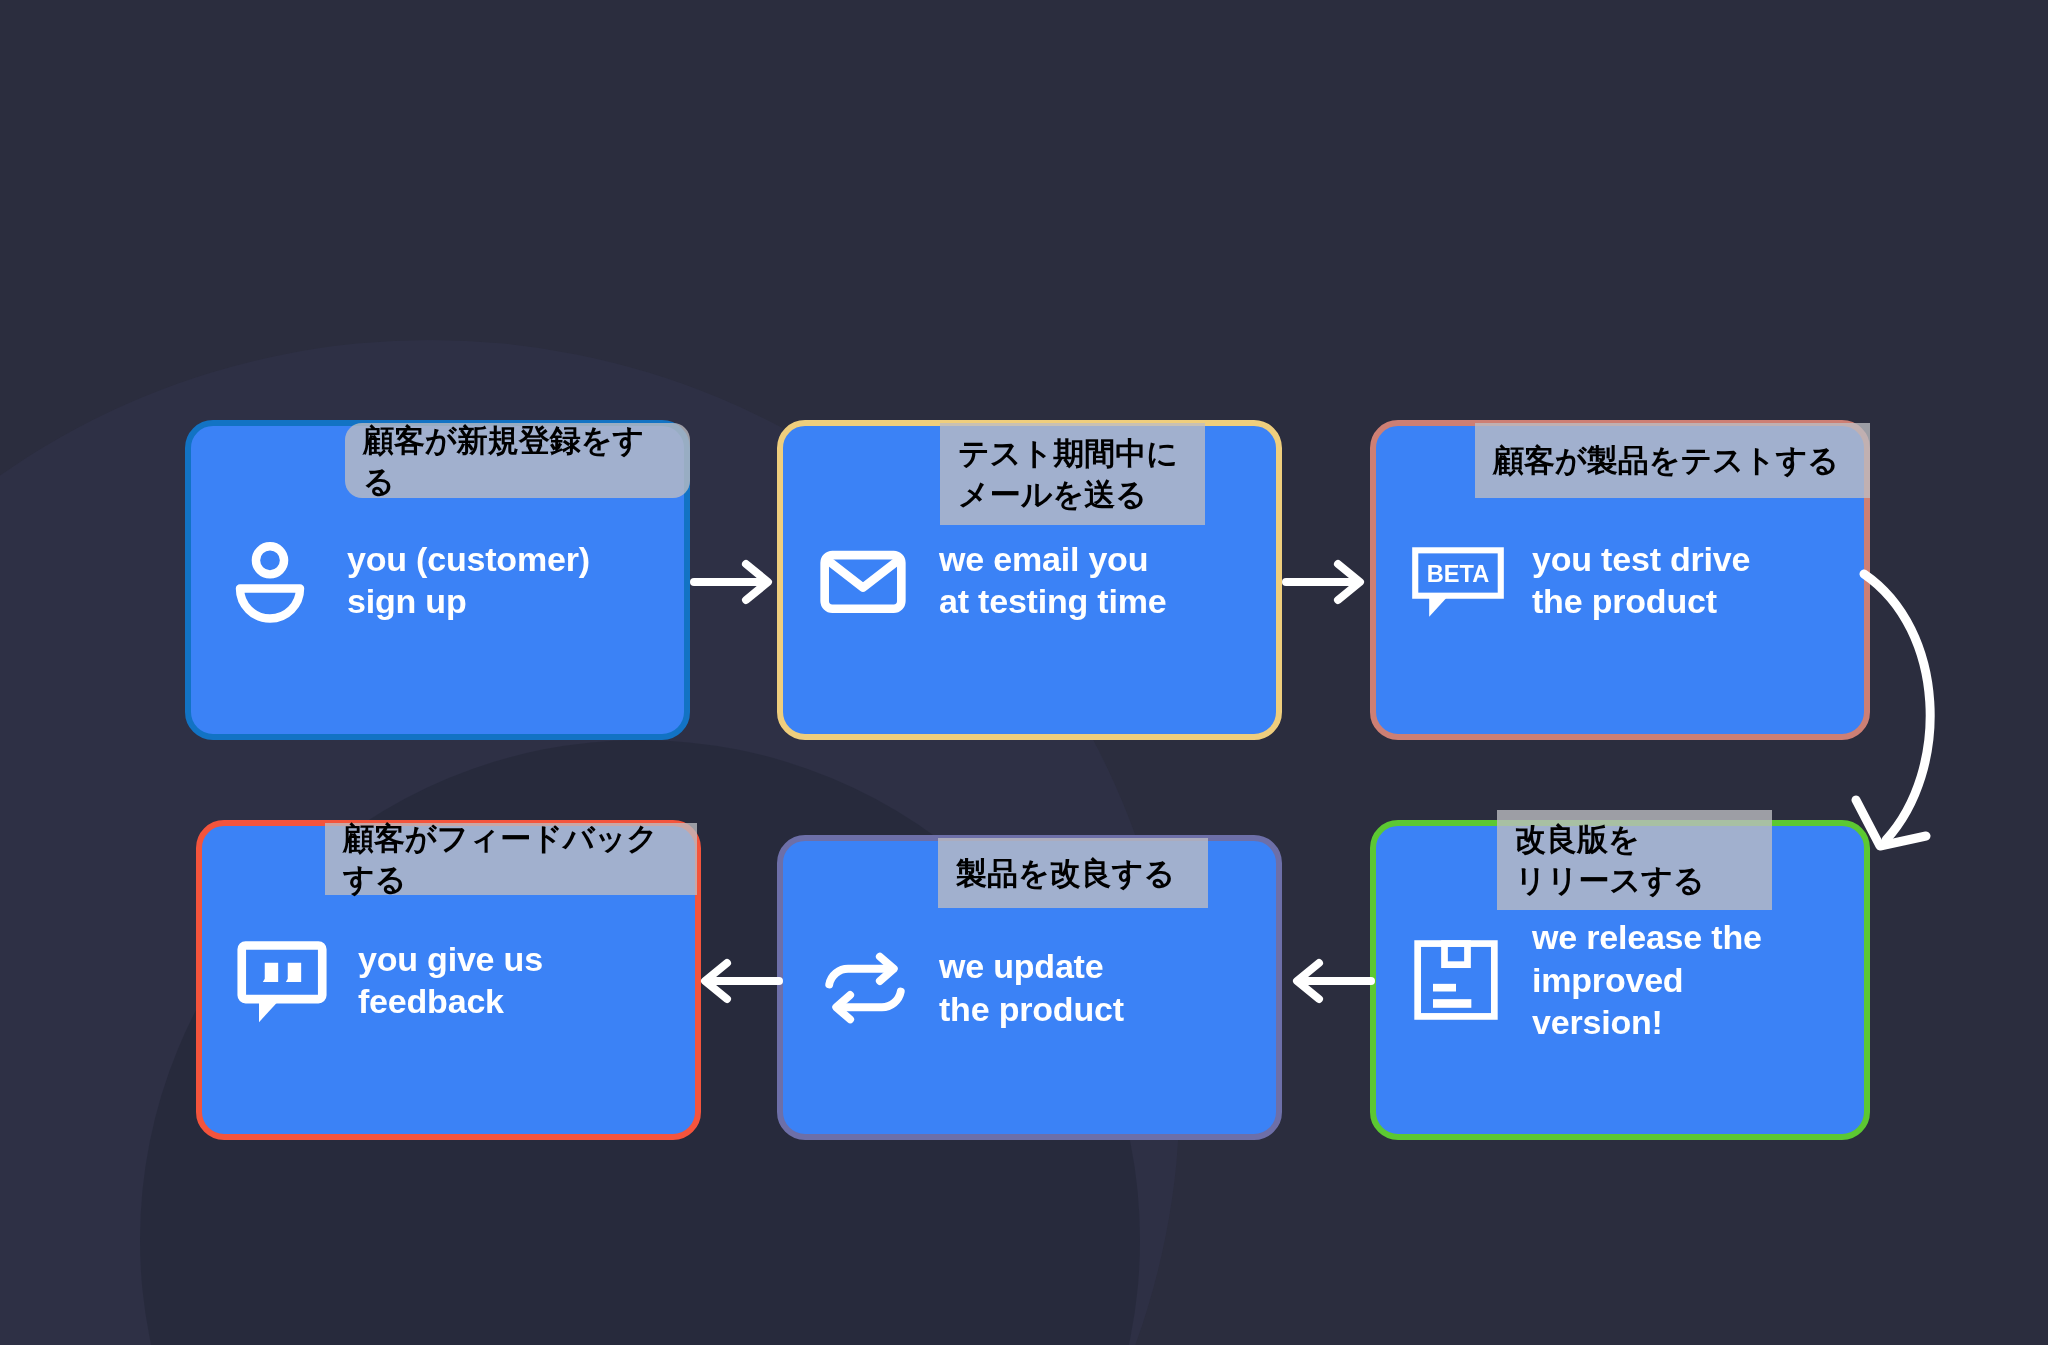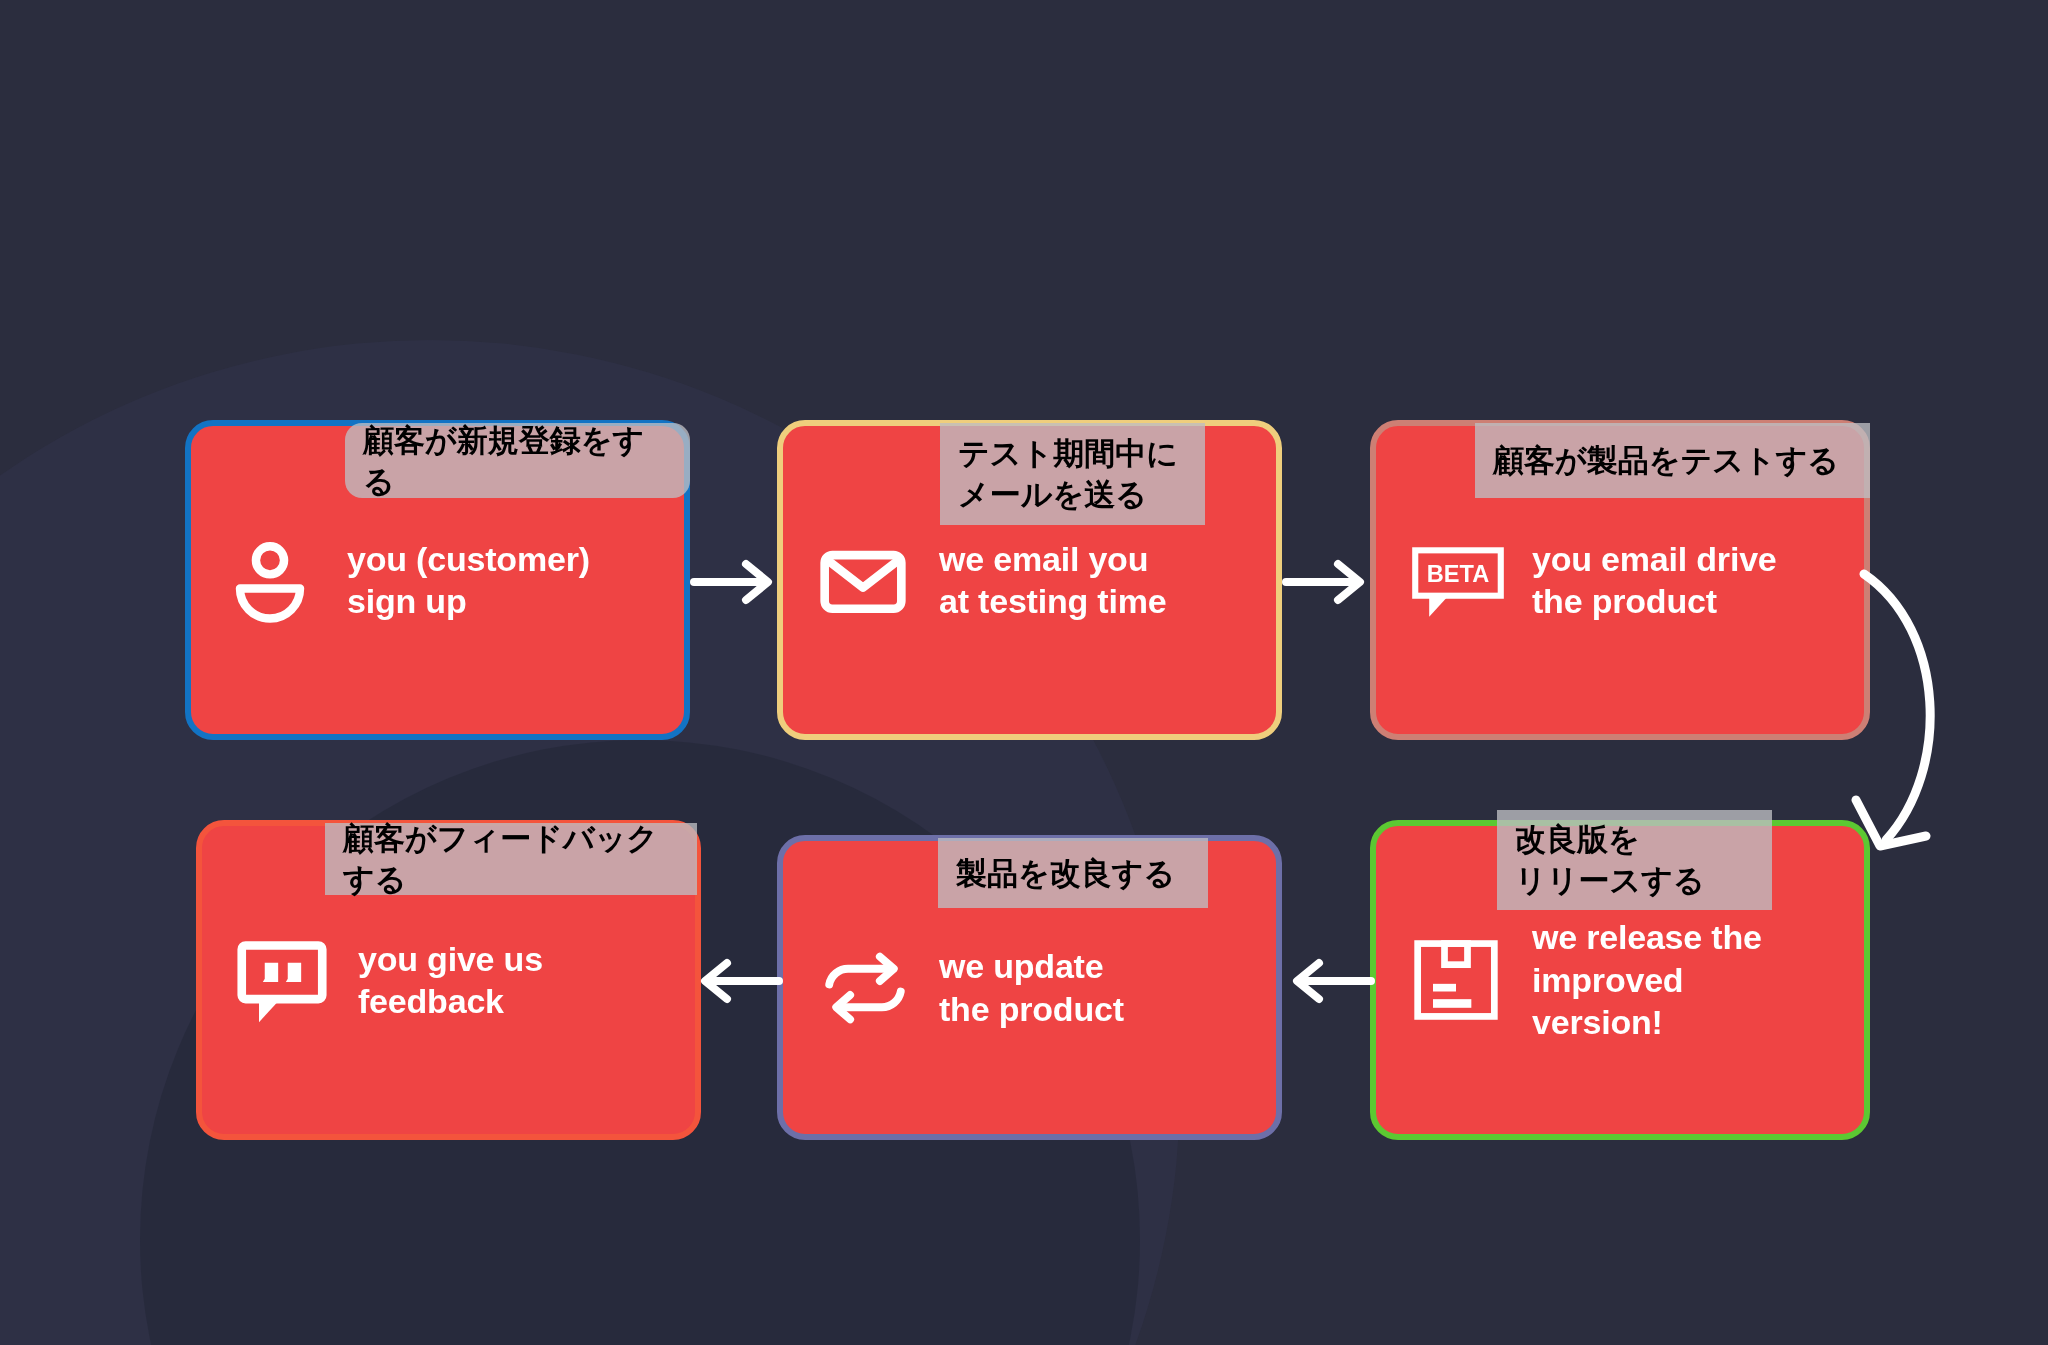--- a/index.html
+++ b/index.html
@@ -60,21 +60,21 @@
     letter-spacing: 0.5px;
   }
 
   
   .card {
     position: absolute;
     box-sizing: border-box;
     border-radius: 28px;
     border-style: solid;
     border-width: 6px;
-    background: #ef4444;
+    background: #3b82f6;
     display: flex;
     align-items: center;
     padding: 0 22px 0 34px;
     gap: 26px;
   }
   .card .icon {
     flex: 0 0 auto;
     width: 96px;
     height: 96px;
     display: flex;
@@ -167,21 +167,21 @@
 メールを送る</div>
 
   <div class="card" id="card-test">
     <span class="icon">
       <svg viewBox="0 0 110 96" width="104" height="90" aria-hidden="true">
         <rect x="6" y="14" width="98" height="52" fill="none" stroke="#ffffff" stroke-width="7"></rect>
         <path d="M22 66 L22 90 L44 66 Z" fill="#ffffff"></path>
         <text x="55" y="50" fill="#ffffff" font-size="27" font-weight="bold" text-anchor="middle" font-family="Liberation Sans, sans-serif">BETA</text>
       </svg>
     </span>
-    <div class="card-text">you email drive
+    <div class="card-text">you test drive
 the product</div>
   </div>
   <div class="jp-label" id="jp-test">顧客が製品をテストする</div>
 
   <div class="card" id="card-release">
     <span class="icon">
       <svg viewBox="0 0 96 96" width="92" height="92" aria-hidden="true">
         <rect x="8" y="10" width="80" height="76" fill="none" stroke="#ffffff" stroke-width="7"></rect>
         <rect x="36" y="10" width="24" height="22" fill="none" stroke="#ffffff" stroke-width="7"></rect>
         <rect x="24" y="52" width="24" height="8" fill="#ffffff"></rect>

